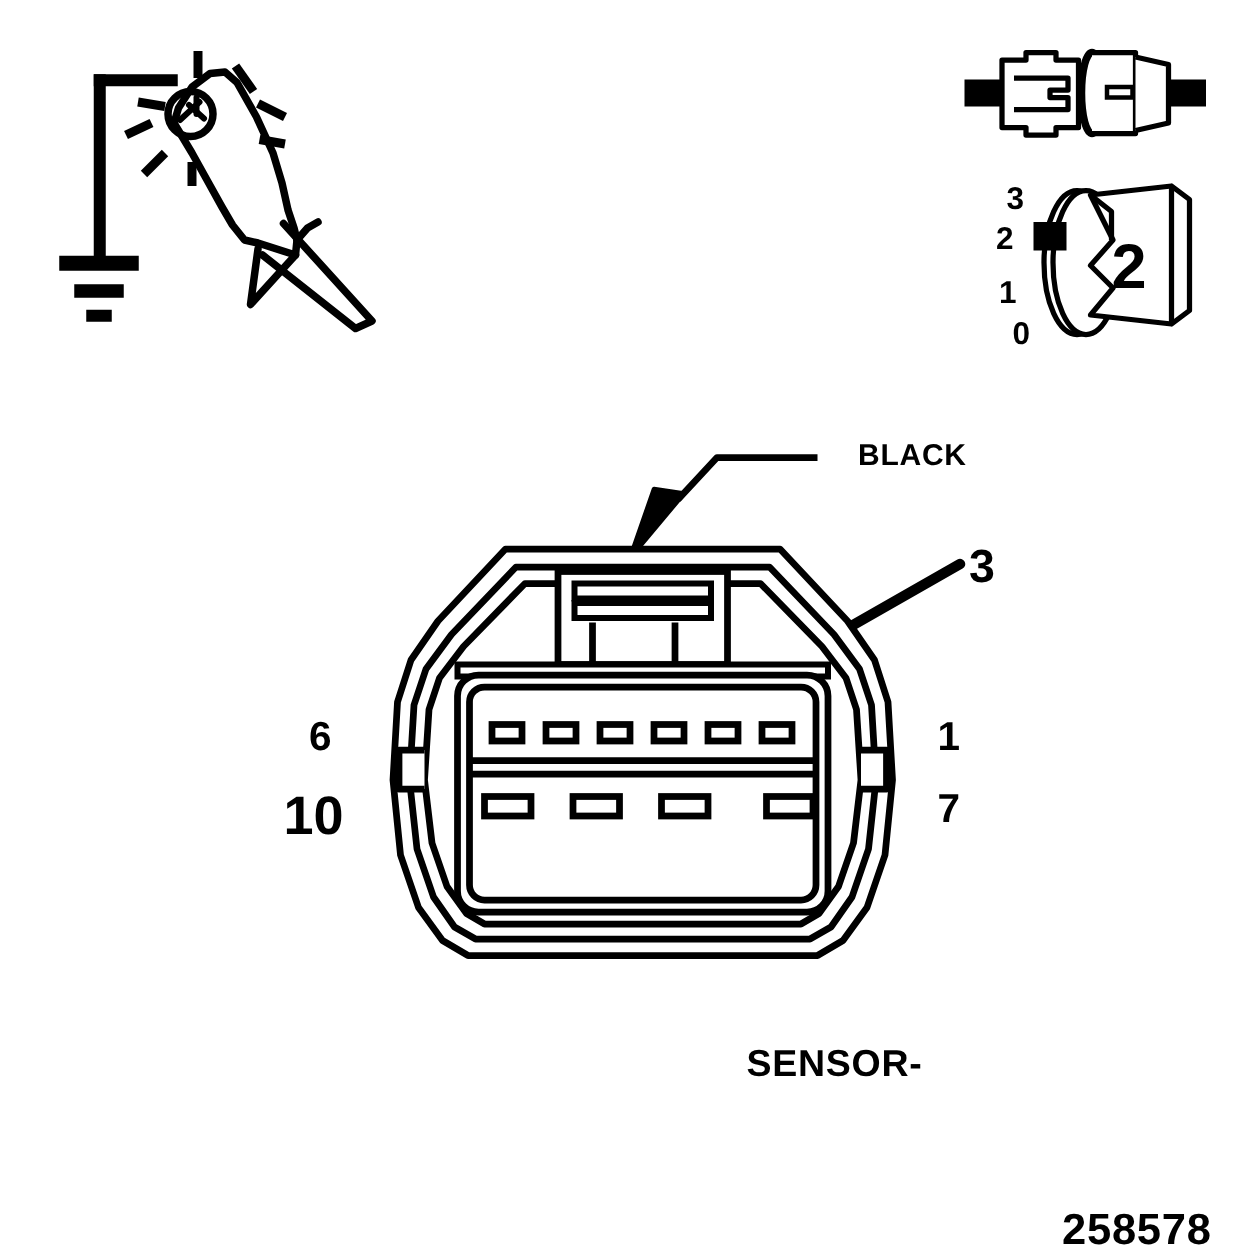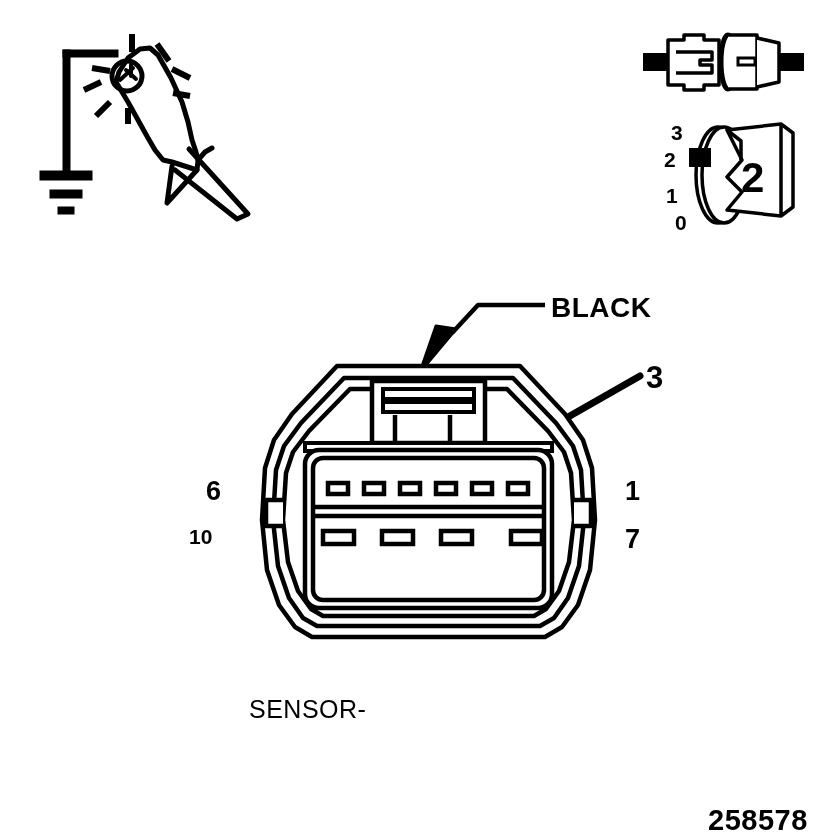--- a/index.html
+++ b/index.html
@@ -30,39 +30,39 @@
   }
   .lbl {
     position: absolute;
     font-family: "Liberation Sans", sans-serif;
     font-weight: bold;
     color: #000;
     white-space: nowrap;
     line-height: 1;
     user-select: none;
   }
-  .lbl-black   { left: 551px; top: 294px; font-size: 28px; letter-spacing: 0.5px; }
+  .lbl-black   { left: 572px; top: 294px; font-size: 20px; letter-spacing: 0.5px; }
   .lbl-three   { left: 646px; top: 362px; font-size: 31px; }
   .lbl-6       { left: 206px; top: 478px; font-size: 27px; }
-  .lbl-10      { left: 189px; top: 526px; font-size: 21px; }
+  .lbl-10      { left: 189px; top: 526px; font-size: 36px; }
   .lbl-1       { left: 625px; top: 478px; font-size: 27px; }
   .lbl-7       { left: 625px; top: 526px; font-size: 27px; }
   .lbl-dial3   { left: 671px; top: 122px; font-size: 21px; }
   .lbl-dial2   { left: 664px; top: 149px; font-size: 21px; }
   .lbl-dial1   { left: 666px; top: 185px; font-size: 21px; }
   .lbl-dial0   { left: 675px; top: 212px; font-size: 21px; }
   .lbl-dialbig { left: 741px; top: 157px; font-size: 42px; }
   .caption {
     position: absolute;
     left: 249px;
     top: 690px;
     width: 366px;
-    text-align: left;
-    font-family: "Liberation Sans", sans-serif;
-    font-weight: normal;
+    text-align: right;
+    font-family: "Liberation Sans", sans-serif;
+    font-weight: bold;
     font-size: 25px;
     line-height: 38px;
     letter-spacing: 0.5px;
     color: #000;
     user-select: none;
   }
   .partno {
     position: absolute;
     left: 708px;
     top: 788px;

